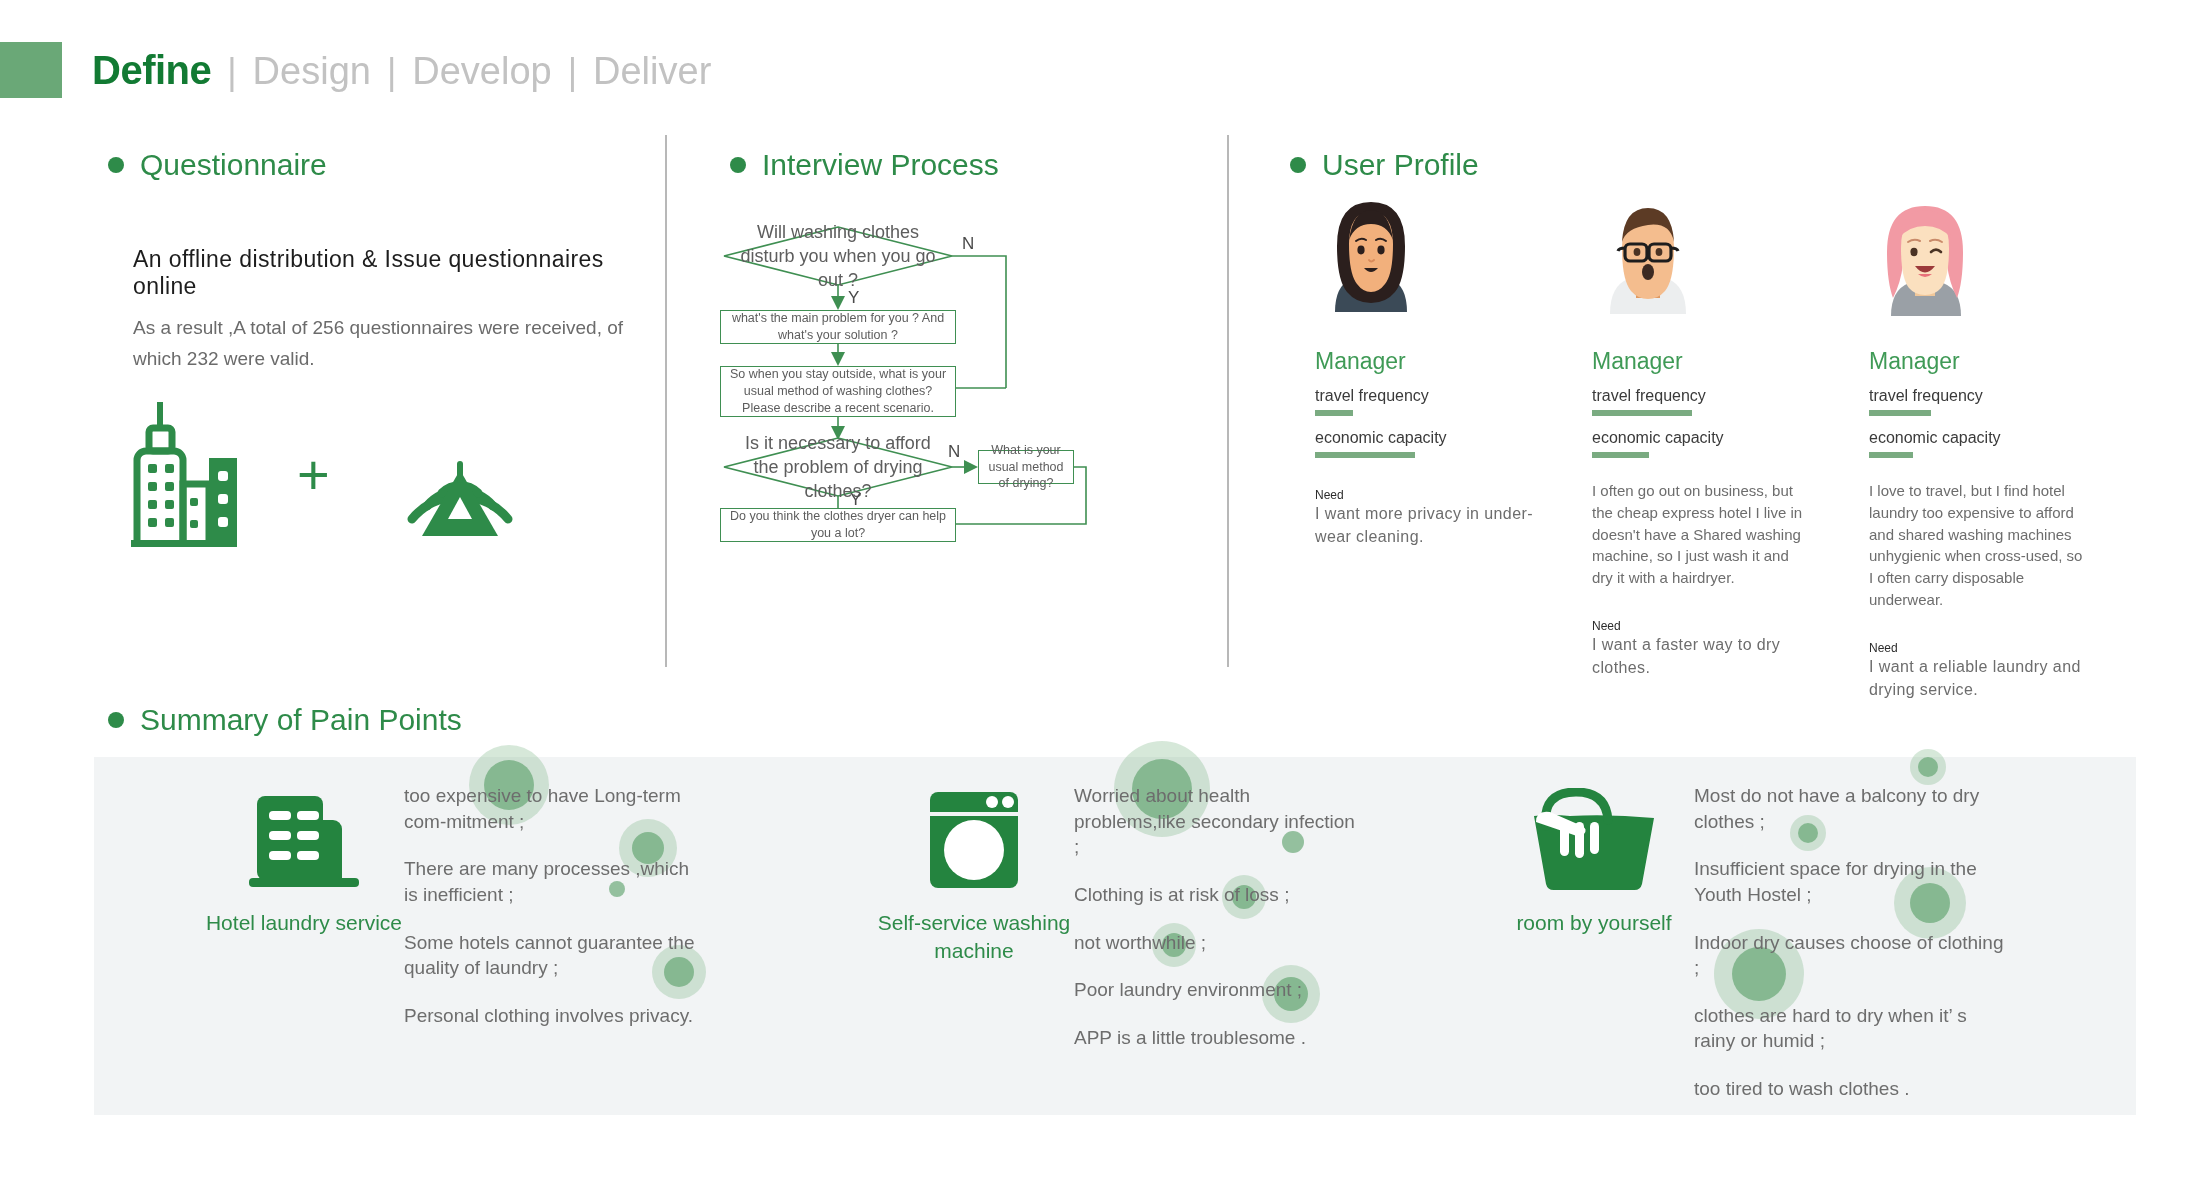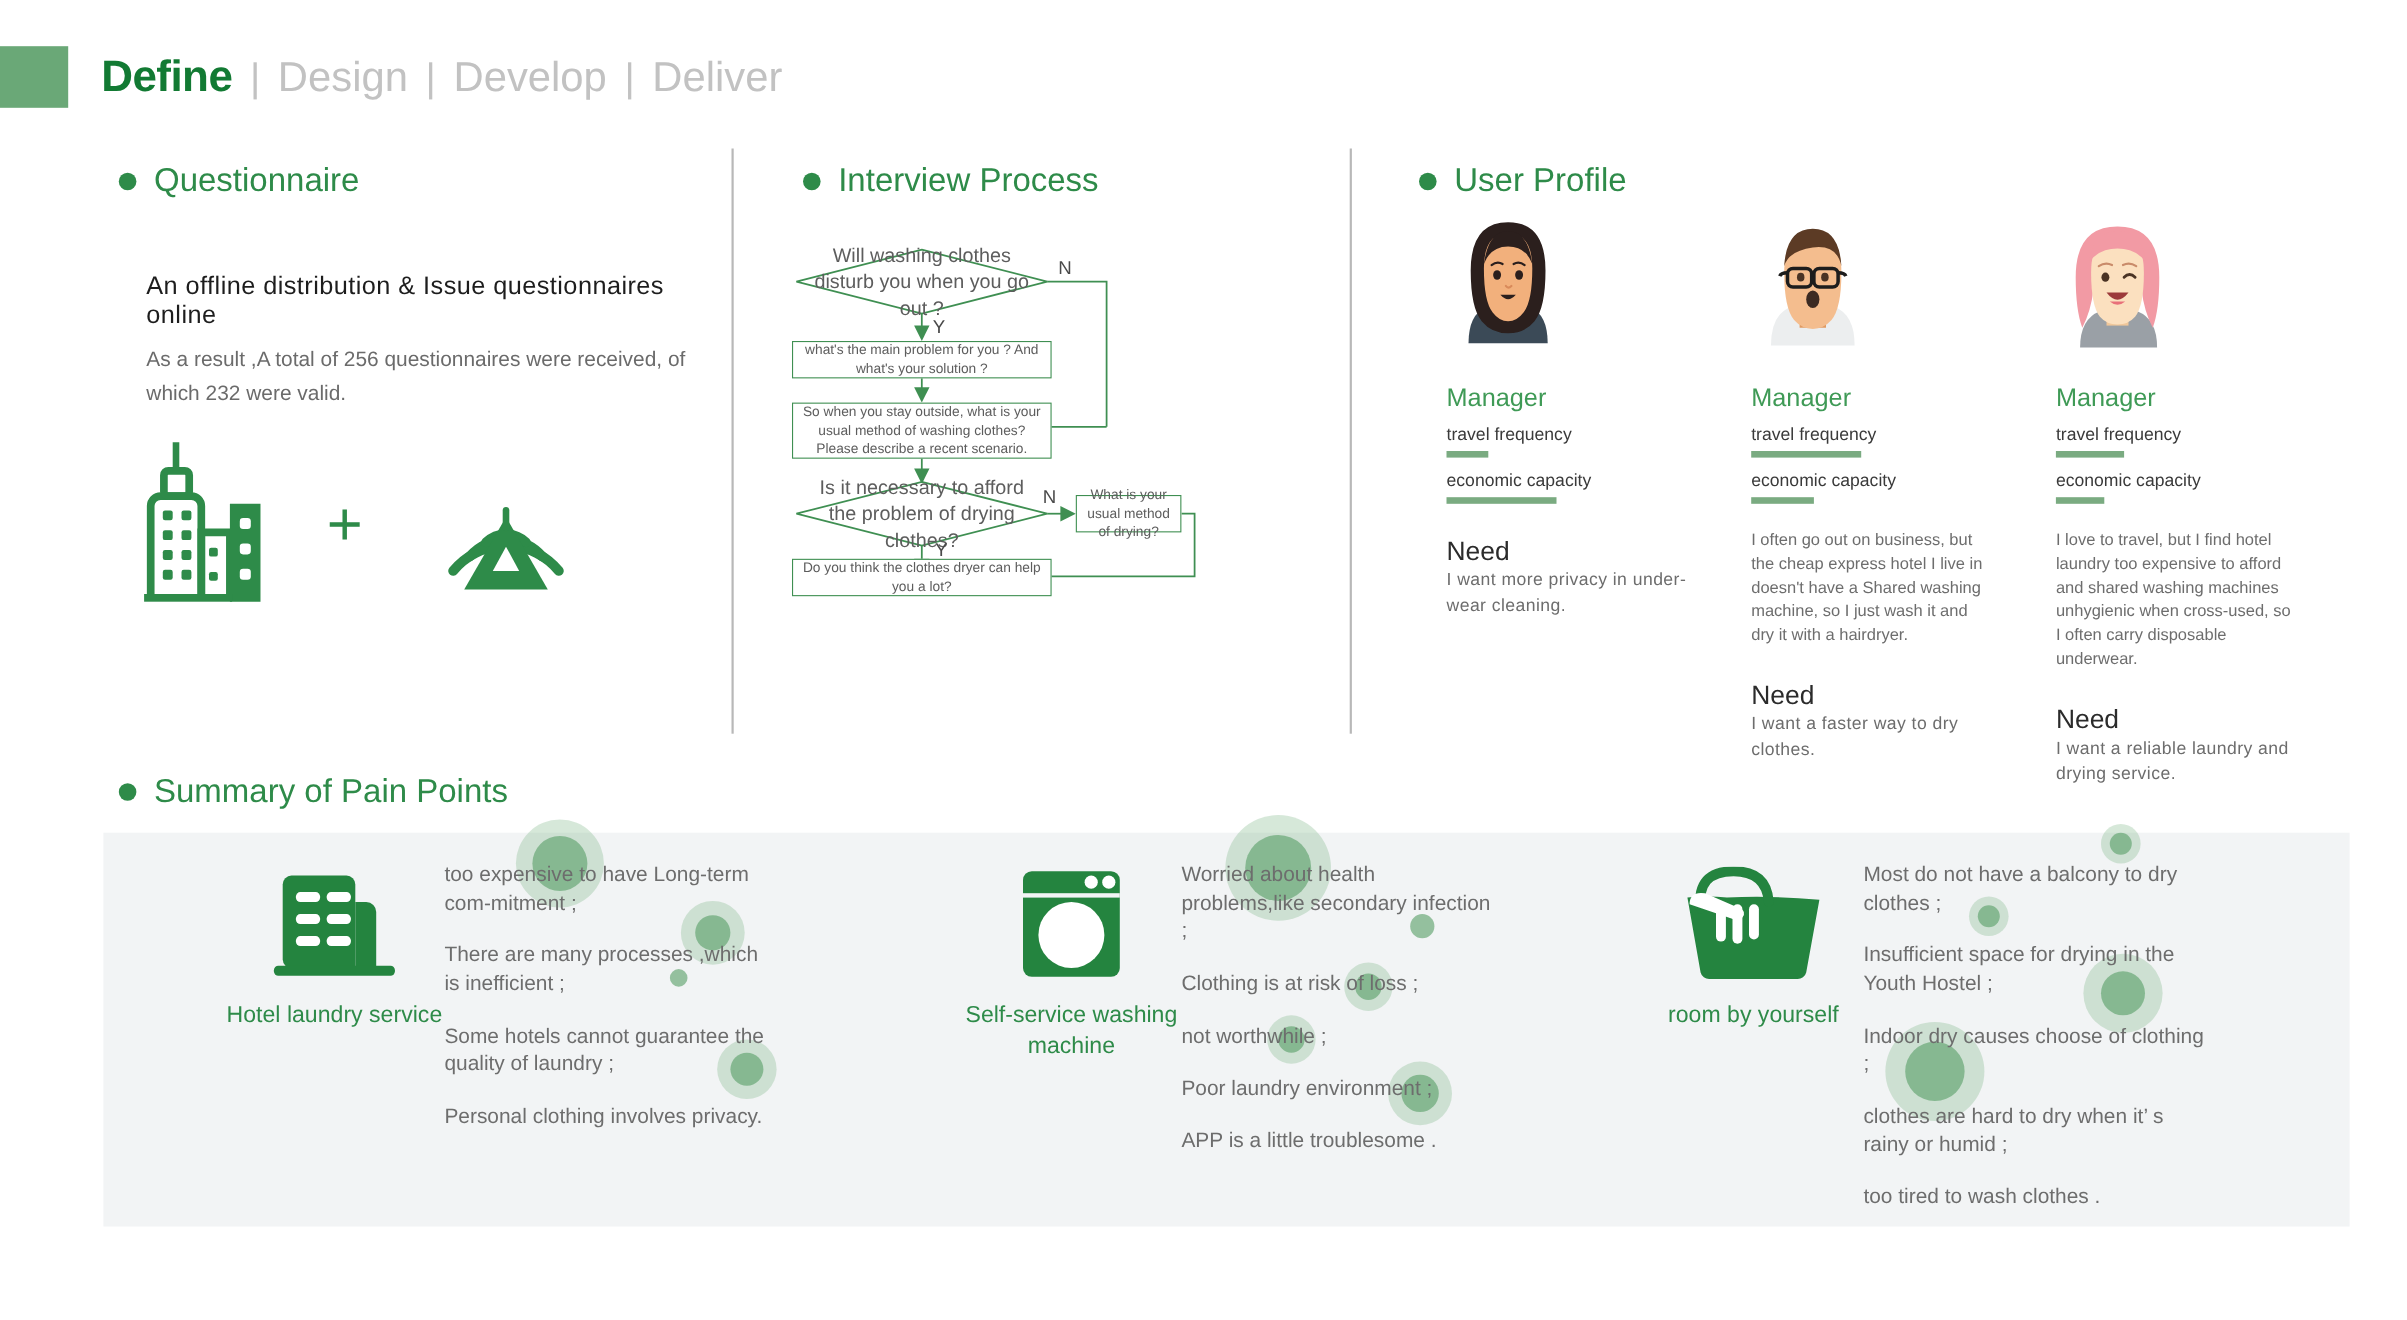--- a/index.html
+++ b/index.html
@@ -46,21 +46,21 @@
   .fdiamond-text { font-size: 18px; line-height: 1.35; }
 
   
   #profiles { position: absolute; left: 1315px; top: 190px; display: flex; gap: 0; }
   .profile { width: 277px; }
   .avatar { width: 112px; height: 140px; position: relative; margin-bottom: 18px; }
   .p-role { font-size: 23px; color: #3f9a56; margin-bottom: 12px; }
   .p-metric { font-size: 16px; color: #3a3a3a; margin-bottom: 5px; }
   .p-bar { height: 6px; background: #7aab81; margin-bottom: 13px; }
   .p-desc { font-size: 15px; color: #6d6d6d; line-height: 1.45; margin-top: 22px; width: 218px; }
-  .p-need-t { font-size: 24px; color: #2b2b2b; margin-top: 30px; font-weight: 500; }
+  .p-need-t { font-size: 12px; color: #2b2b2b; margin-top: 30px; font-weight: 500; }
   .p-need-b { font-size: 16px; color: #6d6d6d; line-height: 1.45; width: 218px; letter-spacing: .4px; }
 
   
   #pain-panel { position: absolute; left: 94px; top: 757px; width: 2042px; height: 358px; background: #f2f4f5; }
   .pain-col { position: absolute; top: 0; display: flex; }
   .pain-icon-wrap { width: 200px; text-align: center; padding-top: 28px; }
   .pain-icon { height: 110px; display: flex; align-items: center; justify-content: center; }
   .pain-label { font-size: 21px; color: #2e8b49; font-weight: 500; line-height: 1.35; margin-top: 14px; }
   .pain-list { padding-top: 26px; position: relative; }
   .pain-item { font-size: 19px; color: #6d6d6d; line-height: 1.35; margin-bottom: 22px; position: relative; z-index: 2; }

